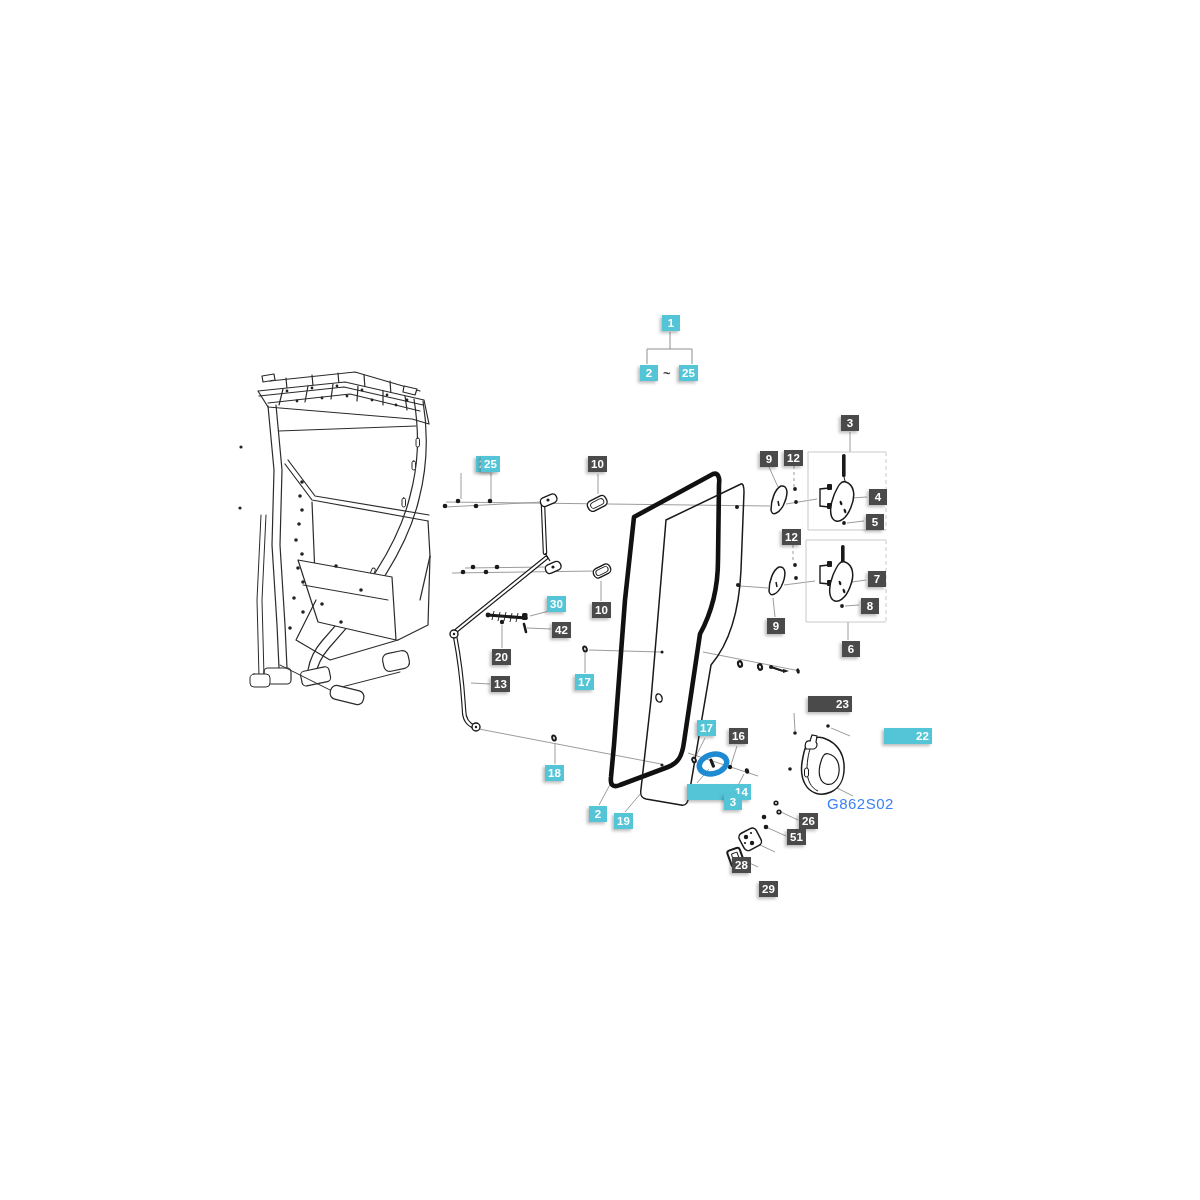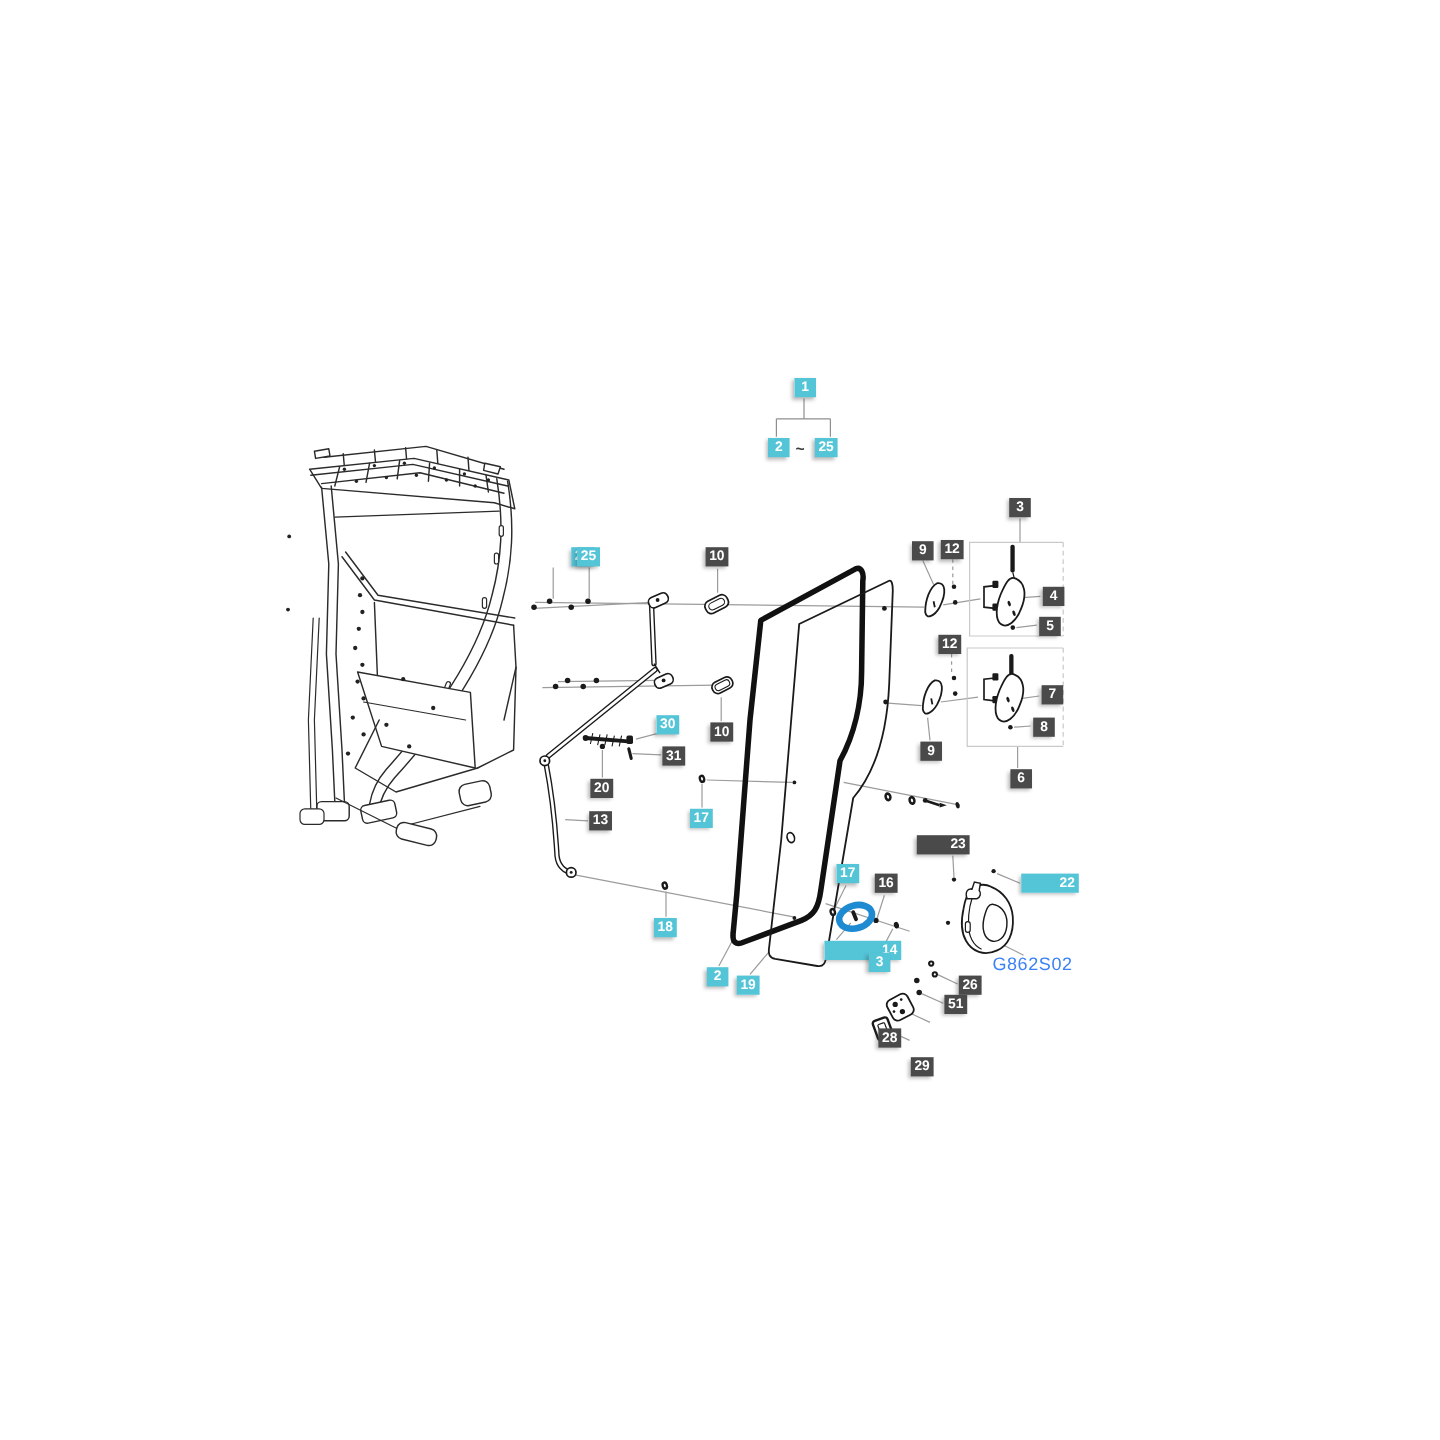--- a/index.html
+++ b/index.html
@@ -291,32 +291,32 @@
       <div class="callout dark" style="left: 784px; top: 450px;"><span>12</span></div>
       <div class="callout dark" style="left: 869px; top: 489px;"><span>4</span></div>
       <div class="callout dark" style="left: 866px; top: 514px;"><span>5</span></div>
       <div class="callout dark" style="left: 782px; top: 529px;"><span>12</span></div>
       <div class="callout dark" style="left: 868px; top: 571px;"><span>7</span></div>
       <div class="callout dark" style="left: 861px; top: 598px;"><span>8</span></div>
       <div class="callout dark" style="left: 767px; top: 618px;"><span>9</span></div>
       <div class="callout dark" style="left: 842px; top: 641px;"><span>6</span></div>
       <div class="callout dark" style="left: 592px; top: 602px;"><span>10</span></div>
       <div class="callout teal" style="left: 547px; top: 596px;"><span>30</span></div>
-      <div class="callout dark" style="left: 552px; top: 622px;"><span>31</span></div>
+      <div class="callout dark" style="left: 552px; top: 622px;"><span>42</span></div>
       <div class="callout dark" style="left: 492px; top: 649px;"><span>20</span></div>
       <div class="callout teal" style="left: 575px; top: 674px;"><span>17</span></div>
       <div class="callout dark" style="left: 491px; top: 676px;"><span>13</span></div>
       <div class="callout teal" style="left: 545px; top: 765px;"><span>18</span></div>
       <div class="callout teal" style="left: 589px; top: 806px;"><span>2</span></div>
       <div class="callout teal" style="left: 614px; top: 813px;"><span>19</span></div>
       <div class="callout teal" style="left: 697px; top: 720px;"><span>17</span></div>
       <div class="callout dark" style="left: 729px; top: 728px;"><span>16</span></div>
       <div class="callout teal" style="left: 687px; top: 784px; padding-left: 48px;"><span>14</span></div>
       <div class="callout teal" style="left: 724px; top: 794px;"><span>3</span></div>
-      <div class="callout dark" style="left: 764px; top: 696px; padding-left: 28px;"><span>23</span></div>
-      <div class="callout teal" style="left: 851px; top: 728px; padding-left: 32px;"><span>22</span></div>
+      <div class="callout dark" style="left: 808px; top: 696px; padding-left: 28px;"><span>23</span></div>
+      <div class="callout teal" style="left: 884px; top: 728px; padding-left: 32px;"><span>22</span></div>
       <div class="callout dark" style="left: 799px; top: 813px;"><span>26</span></div>
       <div class="callout dark" style="left: 787px; top: 829px;"><span>51</span></div>
       <div class="callout dark" style="left: 732px; top: 845px; margin-top: 12px;"><span>28</span></div>
       <div class="callout dark" style="left: 759px; top: 881px;"><span>29</span></div>
     </div>
 
 </div>
 
 </body></html>

